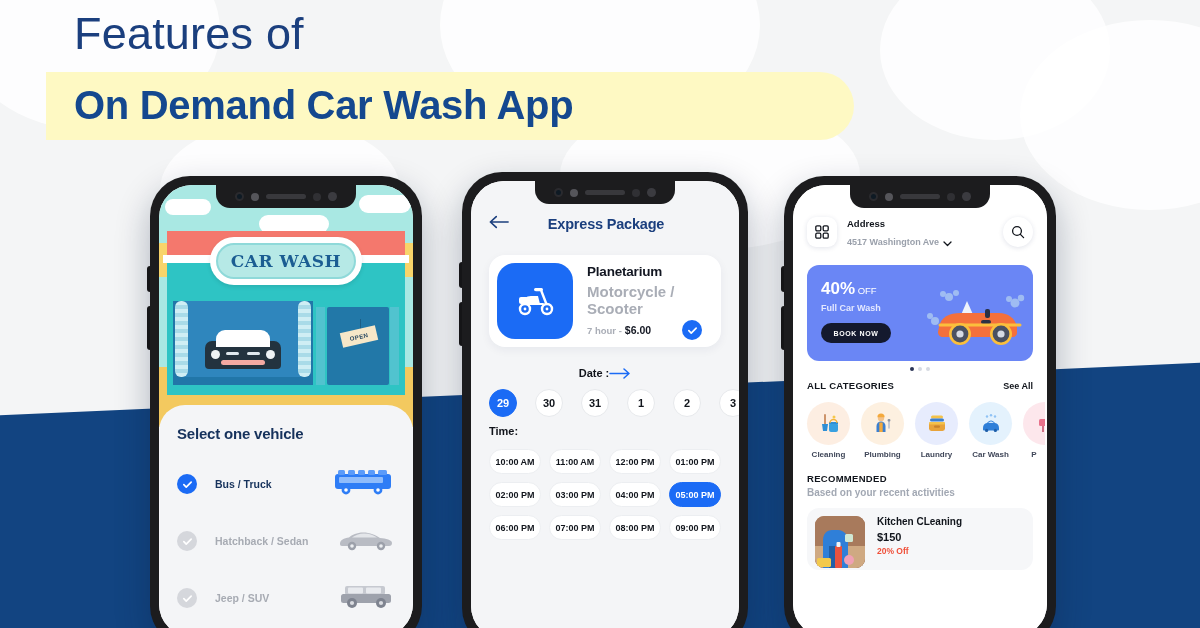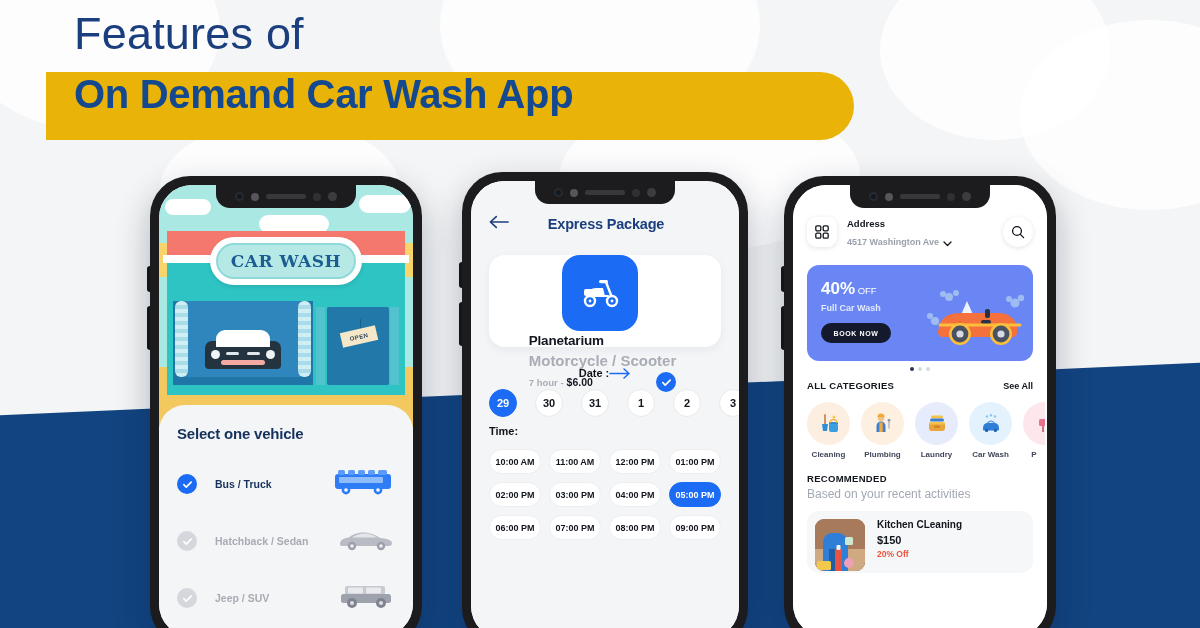--- a/index.html
+++ b/index.html
@@ -19,23 +19,23 @@
     clip-path: polygon(0 26%, 100% 8%, 100% 100%, 0 100%);
   }
 
   
   #header { position: absolute; left: 0; top: 0; width: 860px; padding-left: 46px; }
   #title-sub {
     font-size: 45px; color: #1b3f7e; letter-spacing: .2px;
     padding: 8px 0 0 28px; font-weight: 400; line-height: 1.15;
   }
   #title-band {
-    margin-top: 12px; background: #eab308;
+    margin-top: 12px; background: #fef9c3;
     border-radius: 0 40px 40px 0; width: 808px; height: 68px;
-    display: flex; padding-left: 28px;
+    display: flex; align-items: center; padding-left: 28px;
   }
   #title-main {
     font-size: 40px; font-weight: 700; color: #14488f;
     letter-spacing: -0.3px; white-space: nowrap;
   }
 
   
   .phone {
     position: absolute; border-radius: 40px;
     background: #1c1c1e;
@@ -128,21 +128,21 @@
   .veh-row.off .veh-label { color: #a7abb3; }
   .veh-art { margin-left: auto; }
 
   
   #p2 { background: #f4f5f7; position: absolute; inset: 0; padding: 30px 18px 0; }
   #p2-top { display: flex; align-items: center; height: 26px; }
   #p2-back svg { width: 20px; height: 14px; }
   #p2-title { flex: 1; text-align: center; font-size: 14.5px; font-weight: 700; color: #1b3f7e; letter-spacing: -.2px; margin-left: -18px; }
   #p2-card {
     margin-top: 18px; background: #fff; border-radius: 16px; height: 92px;
-    display: flex; align-items: center; padding: 0 19px 0 0; box-shadow: 0 3px 10px rgba(20,40,90,.06); flex-direction: column;
+    display: flex; align-items: center; padding: 0 19px 0 0; box-shadow: 0 3px 10px rgba(20,40,90,.06);
   }
   #p2-icon {
     width: 76px; height: 76px; border-radius: 18px; background: #1b6bf5; flex: 0 0 76px;
     margin-left: 8px; display: flex; align-items: center; justify-content: center;
   }
   #p2-info { margin-left: 14px; flex: 1; }
   #p2-name { font-size: 13.5px; font-weight: 700; color: #131722; letter-spacing: -.2px; }
   #p2-sub { font-size: 15px; color: #a9adb6; margin-top: 3px; font-weight: 600; }
   #p2-price-row { display: flex; align-items: center; margin-top: 3px; }
   #p2-dur { font-size: 9.5px; color: #a9adb6; font-weight: 600; }
@@ -201,21 +201,21 @@
   .dot { width: 4px; height: 4px; border-radius: 50%; background: #d6dae2; }
   .dot.on { background: #2b3556; }
   .sec-row { display: flex; align-items: baseline; margin-top: 9px; }
   .sec-h { font-size: 9.5px; font-weight: 700; color: #11151c; letter-spacing: .3px; }
   .sec-a { margin-left: auto; font-size: 9px; font-weight: 700; color: #11151c; }
   #p3-cats { display: flex; gap: 11px; margin-top: 11px; }
   .cat { width: 43px; flex: 0 0 43px; text-align: center; }
   .cat-ic { width: 43px; height: 43px; border-radius: 50%; display: flex; align-items: center; justify-content: center; }
   .cat-lb { font-size: 8px; color: #41485a; margin-top: 5px; font-weight: 600; white-space: nowrap; }
   #p3-rec { margin-top: 14px; }
-  #p3-rec-sub { font-size: 12px; color: #a2a8b3; margin-top: 3px; font-weight: 400; }
+  #p3-rec-sub { font-size: 10px; color: #a2a8b3; margin-top: 3px; font-weight: 700; }
   #p3-rec-card {
     margin-top: 10px; background: #f6f7f9; border-radius: 12px; height: 62px;
     display: flex; padding: 8px;
   }
   #p3-rec-img {
     width: 50px; height: 52px; flex: 0 0 50px; border-radius: 9px; overflow: hidden;
     background: linear-gradient(160deg,#c08b6a 0%,#9a6a4c 45%,#7a4f38 100%); position: relative;
   }
   #p3-rec-info { margin-left: 12px; }
   #p3-rec-name { font-size: 10px; font-weight: 700; color: #11151c; }

